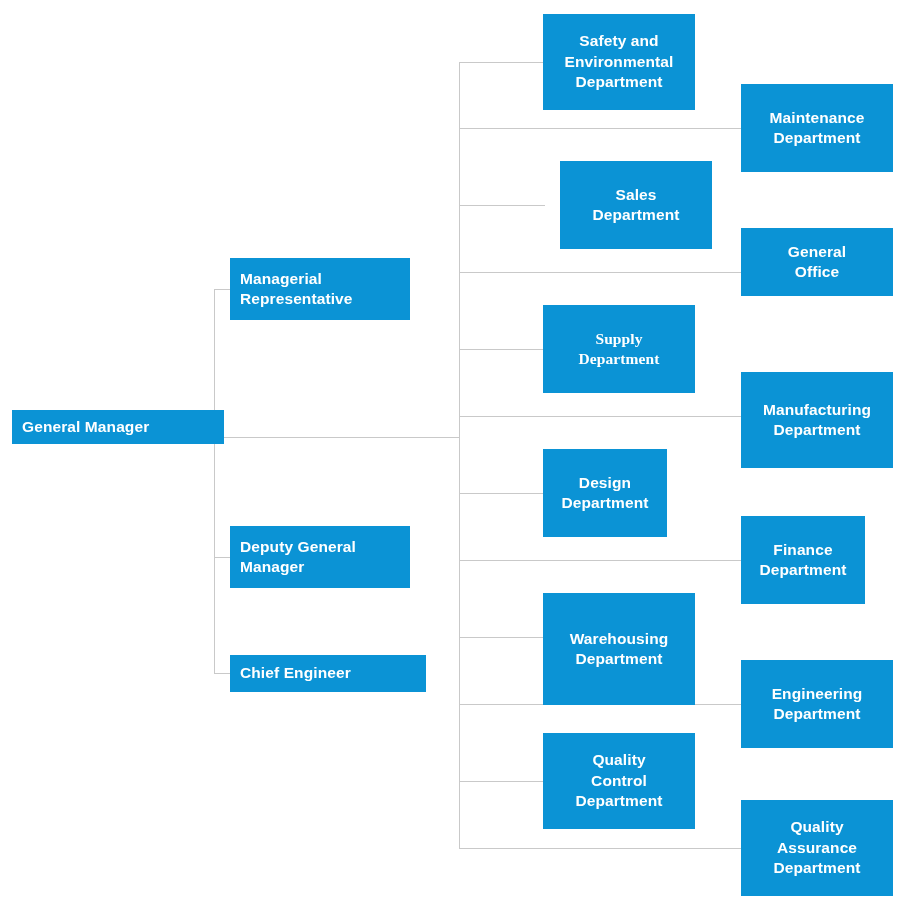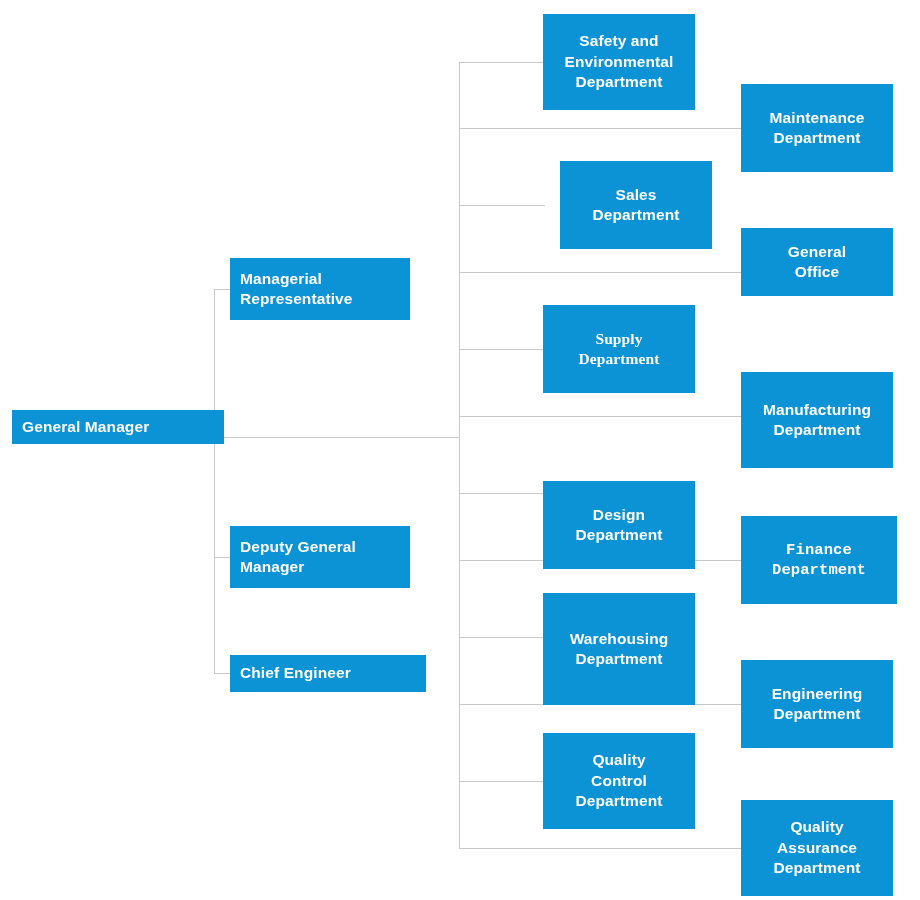--- a/index.html
+++ b/index.html
@@ -103,21 +103,21 @@
   <div class="node center" style="left:560px; top:161px; width:152px; height:88px;align-items:center;">
     <span class="node-label">Sales
 Department</span>
   </div>
 
   <div class="node center" style="left:543px; top:305px; width:152px; height:88px;font-family:Liberation Serif, serif;">
     <span class="node-label">Supply
 Department</span>
   </div>
 
-  <div class="node center" style="left:543px; top:449px; width:152px; height:88px;margin-top:32px;">
+  <div class="node center" style="left:543px; top:449px; width:124px; height:88px;">
     <span class="node-label">Design
 Department</span>
   </div>
 
   <div class="node center" style="left:543px; top:593px; width:152px; height:112px;">
     <span class="node-label">Warehousing
 Department</span>
   </div>
 
   <div class="node center" style="left:543px; top:733px; width:152px; height:96px;">
@@ -134,21 +134,21 @@
   <div class="node center" style="left:741px; top:228px; width:152px; height:68px;">
     <span class="node-label">General
 Office</span>
   </div>
 
   <div class="node center" style="left:741px; top:372px; width:152px; height:96px;">
     <span class="node-label">Manufacturing
 Department</span>
   </div>
 
-  <div class="node center" style="left:741px; top:516px; width:156px; height:88px;font-family:Liberation Mono, monospace;">
+  <div class="node center" style="left:741px; top:516px; width:124px; height:88px;">
     <span class="node-label">Finance
 Department</span>
   </div>
 
   <div class="node center" style="left:741px; top:660px; width:152px; height:88px;">
     <span class="node-label">Engineering
 Department</span>
   </div>
 
   <div class="node center" style="left:741px; top:800px; width:152px; height:96px;">

